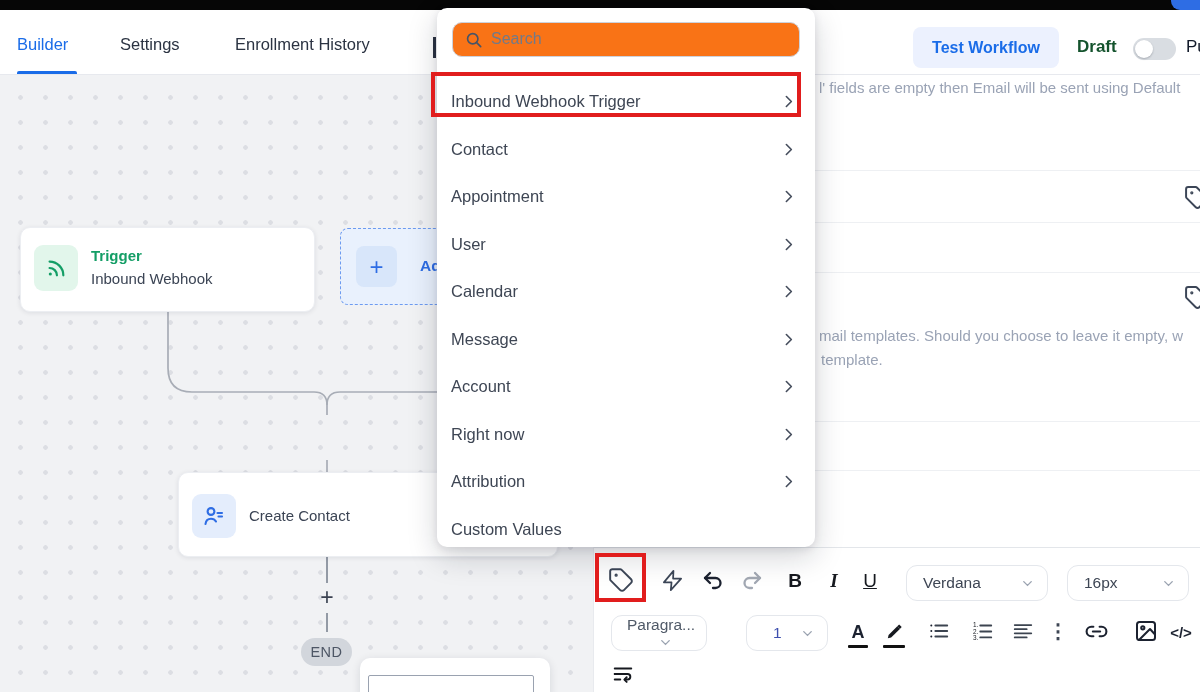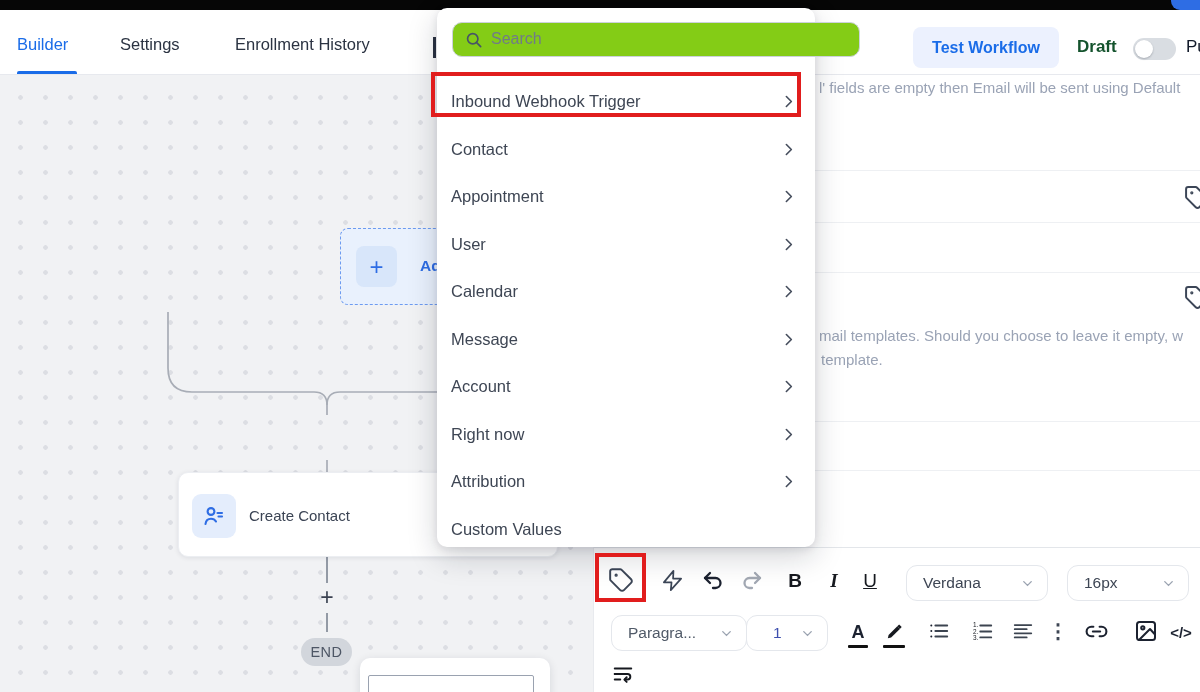--- a/index.html
+++ b/index.html
@@ -59,21 +59,21 @@
   .field-tag-icon { position:absolute; left:590px; color:#3c4657; cursor:pointer; }
 
   .tb-icon { position:absolute; display:flex; align-items:center; justify-content:center; color:#1c2230; cursor:pointer; background:none; border:none; padding:0; }
   .tb-txt { font-family:"Liberation Sans",sans-serif; font-size:19px; font-weight:700; color:#16191f; }
   .select { position:absolute; height:36px; background:#fff; border:1.5px solid #e4e7ec; border-radius:11px; display:flex; align-items:center; justify-content:space-between; padding:0 12px 0 16px; font-size:15.5px; color:#3e4654; cursor:pointer; }
   .select .chev { color:#9aa3b0; margin-left:8px; display:flex; }
   .underbar { position:absolute; height:2.5px; background:#111; border-radius:1px; }
 
   
   .dropdown { left:437px; top:8px; width:378px; height:539px; background:#fff; border-radius:10px; box-shadow:0 10px 30px rgba(16,24,40,.18), 0 2px 8px rgba(16,24,40,.10); z-index:50; }
-  .search-box { position:absolute; left:15px; top:14px; width:408px; height:35px; border:1.5px solid #ccd2dc; border-radius:10px; background:#84cc16; }
+  .search-box { position:absolute; left:15px; top:14px; width:348px; height:35px; border:1.5px solid #ccd2dc; border-radius:10px; background:#f97316; }
   .search-box input { position:absolute; left:38px; top:0; width:300px; height:32px; border:none; outline:none; font-size:16px; color:#3e4654; font-family:"Liberation Sans",sans-serif; background:transparent; }
   .search-box input::placeholder { color:#707a8a; }
   .search-ic { position:absolute; left:11px; top:7px; color:#475467; }
   .menu-items { position:absolute; left:0; top:70px; width:378px; }
   .menu-item { height:47.5px; display:flex; align-items:center; justify-content:space-between; padding:0 18px 0 14px; cursor:pointer;gap:48px; }
   .menu-item .lbl { font-size:16.5px; color:#3e4654; }
   .menu-item .chev { color:#454d5c; display:flex; }
 
   
   .redbox { position:absolute; border:4px solid #e11d1d; background:transparent; z-index:60; pointer-events:none; }
@@ -114,20 +114,31 @@
 
   <div class="abs canvas">
     <svg class="connectors" width="600" height="617" viewBox="0 0 600 617" fill="none">
       <path d="M168 237 V293 Q168 317 192 317 H314 Q327 317 327 330 V340" stroke="#a8adb6" stroke-width="1.7"></path>
       <path d="M560 230 V293 Q560 317 536 317 H340 Q327 317 327 330" stroke="#a8adb6" stroke-width="1.7"></path>
       <path d="M327 385 V397" stroke="#a8adb6" stroke-width="1.7"></path>
       <path d="M327 482 V508" stroke="#8e95a1" stroke-width="1.9"></path>
       <path d="M327 538 V557" stroke="#8e95a1" stroke-width="1.9"></path>
     </svg>
 
+    <div class="node trigger-node">
+      <div class="node-tile tile-green">
+        <svg width="22" height="22" viewBox="0 0 24 24" fill="none" stroke="currentColor" stroke-width="2.4" stroke-linecap="round">
+          <path d="M5 12a8 8 0 0 1 8 8"></path>
+            <path d="M5 5a15 15 0 0 1 15 15"></path>
+            <circle cx="5.8" cy="18.5" r="1.7" fill="currentColor" stroke="none"></circle>
+        </svg>
+      </div>
+      <div class="trigger-type">Trigger</div>
+      <div class="trigger-name">Inbound Webhook</div>
+    </div>
 
     <div class="add-card">
       <div class="add-tile">+</div>
       <div class="add-lbl">Add</div>
     </div>
 
 
     <div class="node create-node">
       <div class="node-tile tile-blue" style="top:21px;width:44px;height:44px;">
         <svg width="24" height="24" viewBox="0 0 24 24" fill="none" stroke="currentColor" stroke-width="2.1" stroke-linecap="round">
@@ -211,21 +222,21 @@
     </div>
     <div class="select" style="left:473px; top:490px; width:122px;">
       <span>16px</span>
       <span class="chev">
         <svg width="15" height="15" viewBox="0 0 24 24" fill="none" stroke="currentColor" stroke-width="2.2" stroke-linecap="round">
             <polyline points="6 9 12 15 18 9"></polyline>
           </svg>
       </span>
     </div>
 
-    <div class="select" style="left:17px; top:540px; width:136px; color:#505a68;">
+    <div class="select" style="left:17px; top:540px; width:96px; color:#505a68;flex-direction:column;">
       <span>Paragra...</span>
       <span class="chev">
         <svg width="15" height="15" viewBox="0 0 24 24" fill="none" stroke="currentColor" stroke-width="2.2" stroke-linecap="round">
             <polyline points="6 9 12 15 18 9"></polyline>
           </svg>
       </span>
     </div>
     <div class="select" style="left:152px; top:540px; width:82px; color:#3e4fae;">
       <span style="margin-left:10px;">1</span>
       <span class="chev">

